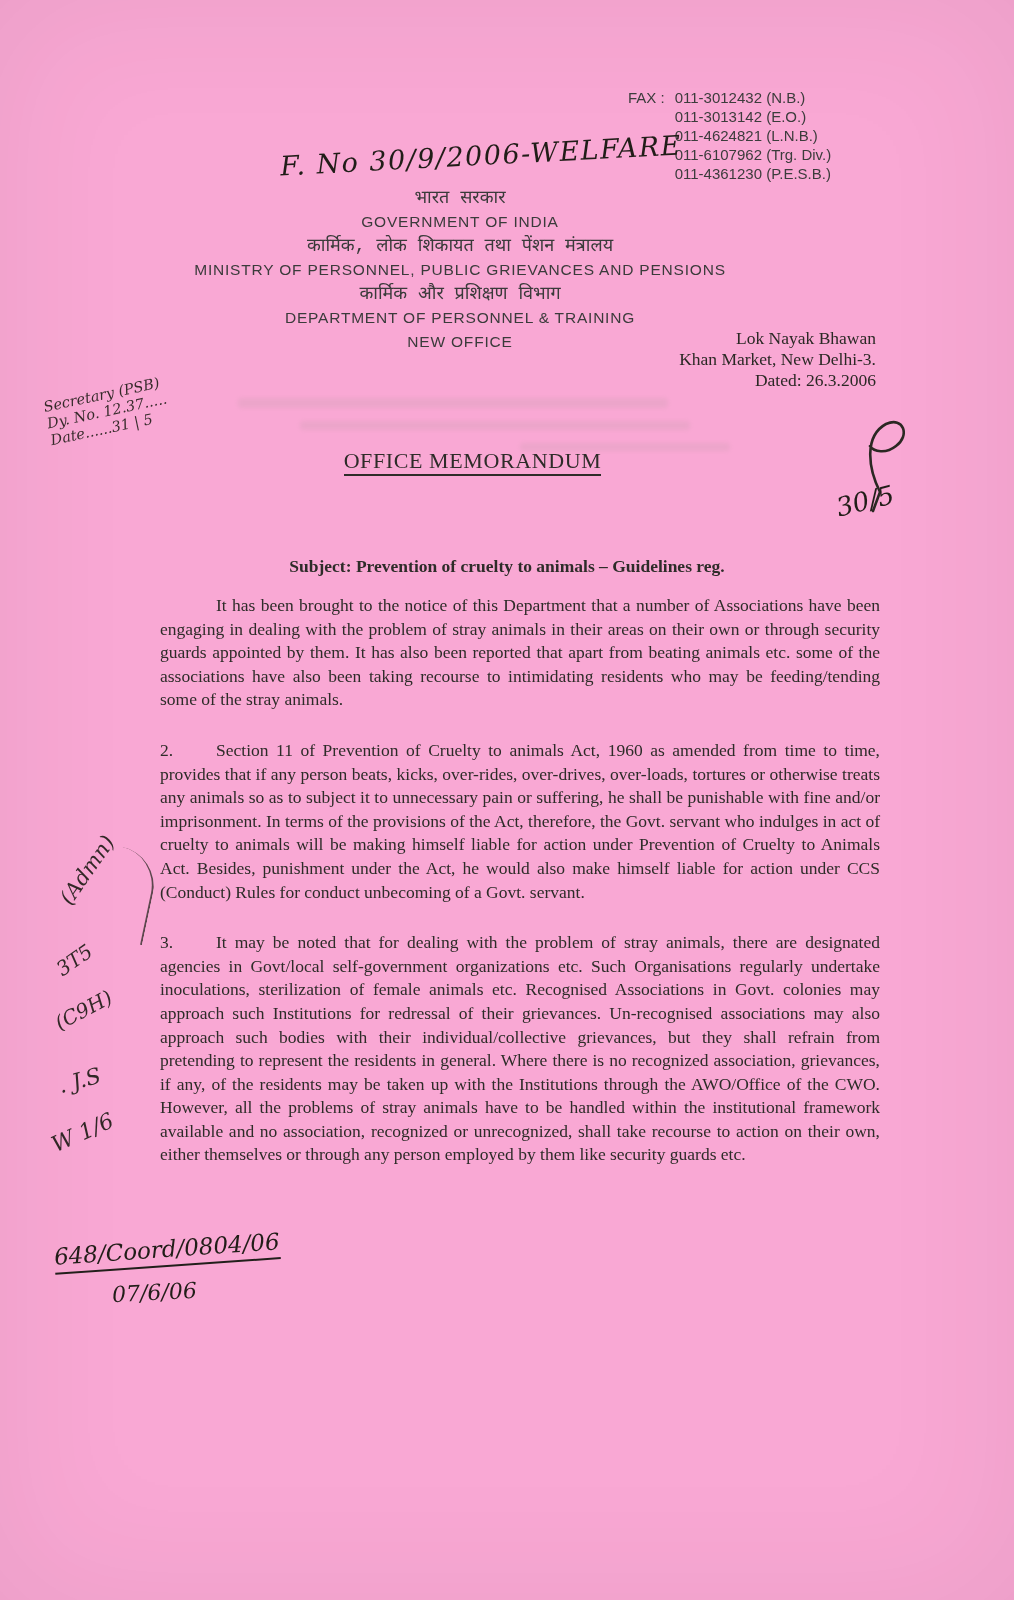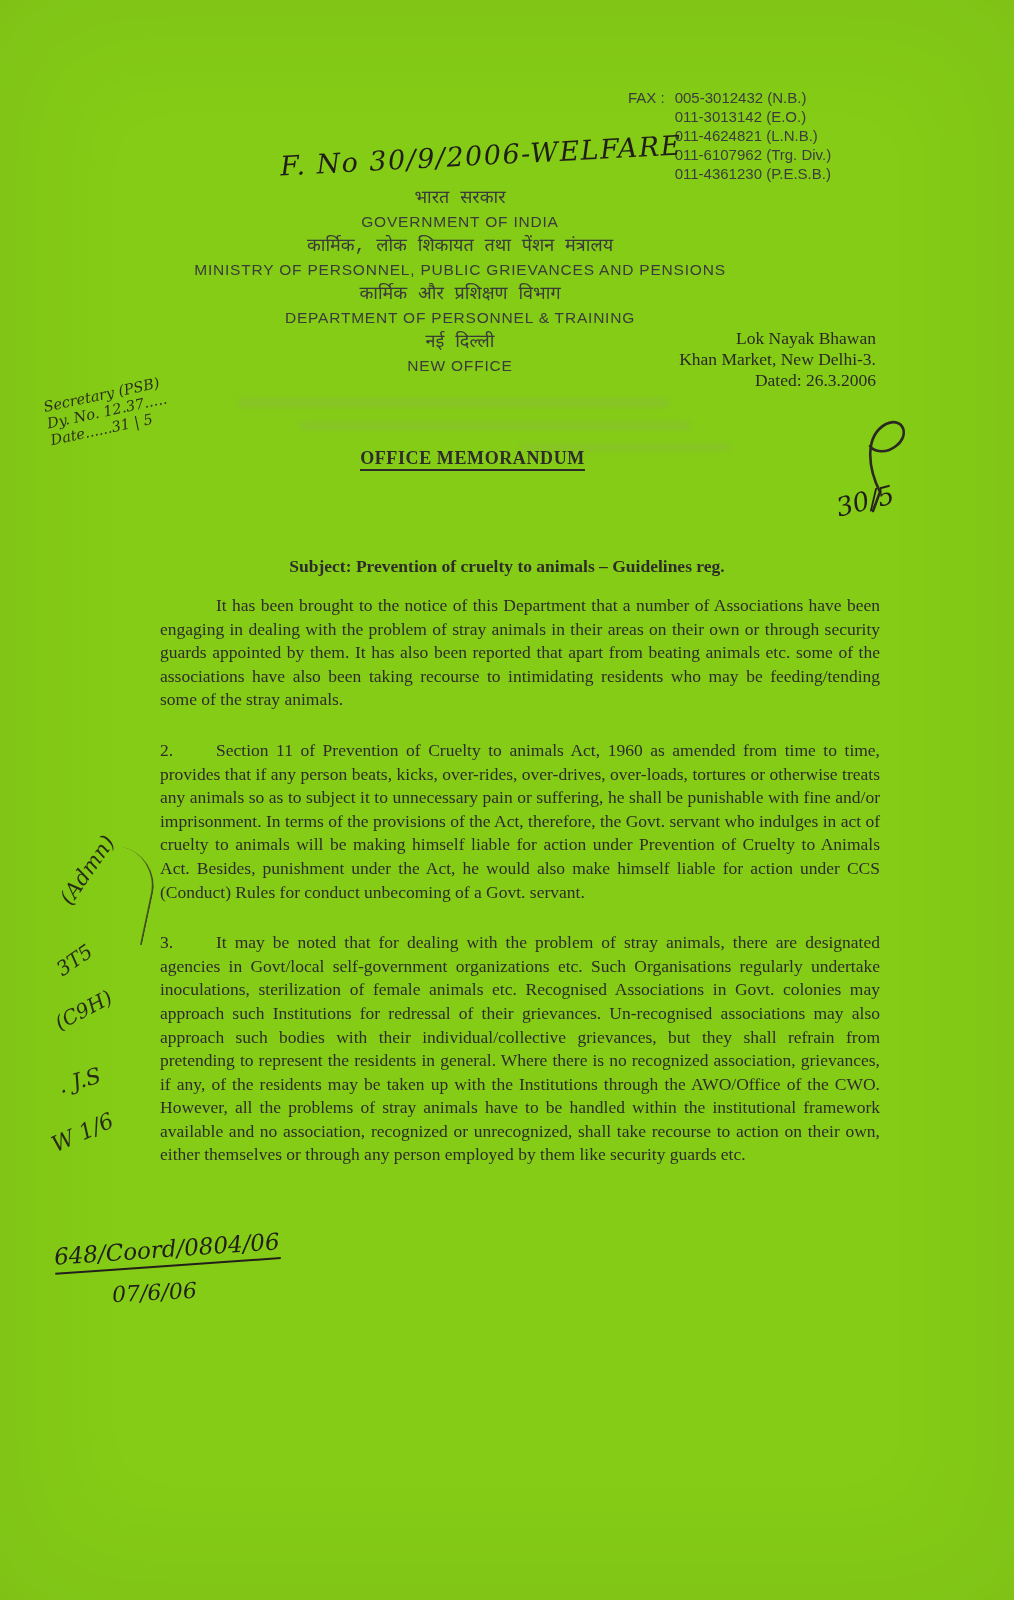--- a/index.html
+++ b/index.html
@@ -1,19 +1,19 @@
 <!DOCTYPE html>
 <html><head>
 <meta charset="utf-8">
 <style>
   * { box-sizing: border-box; }
   body { margin:0; background:#e9e8e5; }
   .page {
     position:relative; width:1014px; height:1600px; margin:0 auto;
-    background:#84cc16; overflow:hidden;
+    background:#f9a8d4; overflow:hidden;
     font-family:"Liberation Serif", serif; color:#2e2c29;
     box-shadow: inset 0 0 140px rgba(60,55,45,0.08);
   }
   .hw { font-family:"DejaVu Serif", serif; font-style:italic; color:#211d18; }
 
   
   .fax { position:absolute; top:88px; left:628px; display:flex;
          font-family:"Liberation Sans", sans-serif; font-size:15px;
          line-height:19px; color:#3c3c3c; }
   .fax-label { margin-right:10px; white-space:nowrap; }
@@ -40,21 +40,21 @@
 
   
   .ghost { position:absolute; background:#97938a; opacity:0.13;
            filter:blur(2px); border-radius:3px; }
   .g1 { top:398px; left:238px; width:430px; height:10px; }
   .g2 { top:421px; left:300px; width:390px; height:9px; }
   .g3 { top:443px; left:520px; width:210px; height:8px; }
 
   
   .omtitle { position:absolute; top:448px; left:60px; width:800px; text-align:center; }
-  .omtitle span { font-weight:bold; font-size:18px; letter-spacing:0.6px;
+  .omtitle span { font-weight:normal; font-size:22px; letter-spacing:0.6px;
                   border-bottom:2px solid #2e2c29; padding-bottom:1px;margin-left:25px; }
 
   
   .corner { position:absolute; top:414px; left:828px; width:110px; height:120px; }
   .corner svg { position:absolute; top:0; left:18px; }
   .corner .mark { position:absolute; top:72px; left:8px; font-size:26px;
                   transform:rotate(-14deg); }
 
   
   .subject { position:absolute; top:532px; left:77px; width:860px;
@@ -85,38 +85,37 @@
          transform:rotate(-3deg); white-space:nowrap; }
 </style>
 </head>
 <body>
 
 <div class="page">
 
   <div class="fax">
     <span class="fax-label">FAX :</span>
     <div class="fax-nums">
-      <div>005-3012432 (N.B.)</div>
+      <div>011-3012432 (N.B.)</div>
       <div>011-3013142 (E.O.)</div>
       <div>011-4624821 (L.N.B.)</div>
       <div>011-6107962 (Trg. Div.)</div>
       <div>011-4361230 (P.E.S.B.)</div>
     </div>
   </div>
 
   <div class="fno hw">F. No 30/9/2006-WELFARE</div>
 
   <div class="hdr">
     <div class="hi">भारत सरकार</div>
     <div class="en">GOVERNMENT OF INDIA</div>
     <div class="hi">कार्मिक, लोक शिकायत तथा पेंशन मंत्रालय</div>
     <div class="en">MINISTRY OF PERSONNEL, PUBLIC GRIEVANCES AND PENSIONS</div>
     <div class="hi">कार्मिक और प्रशिक्षण विभाग</div>
     <div class="en">DEPARTMENT OF PERSONNEL &amp; TRAINING</div>
-    <div class="hi">नई दिल्ली</div>
     <div class="en">NEW OFFICE</div>
   </div>
 
   <div class="addr">
     <div>Lok Nayak Bhawan</div>
     <div>Khan Market, New Delhi-3.</div>
     <div>Dated: 26.3.2006</div>
   </div>
 
   <div class="stamp hw">

